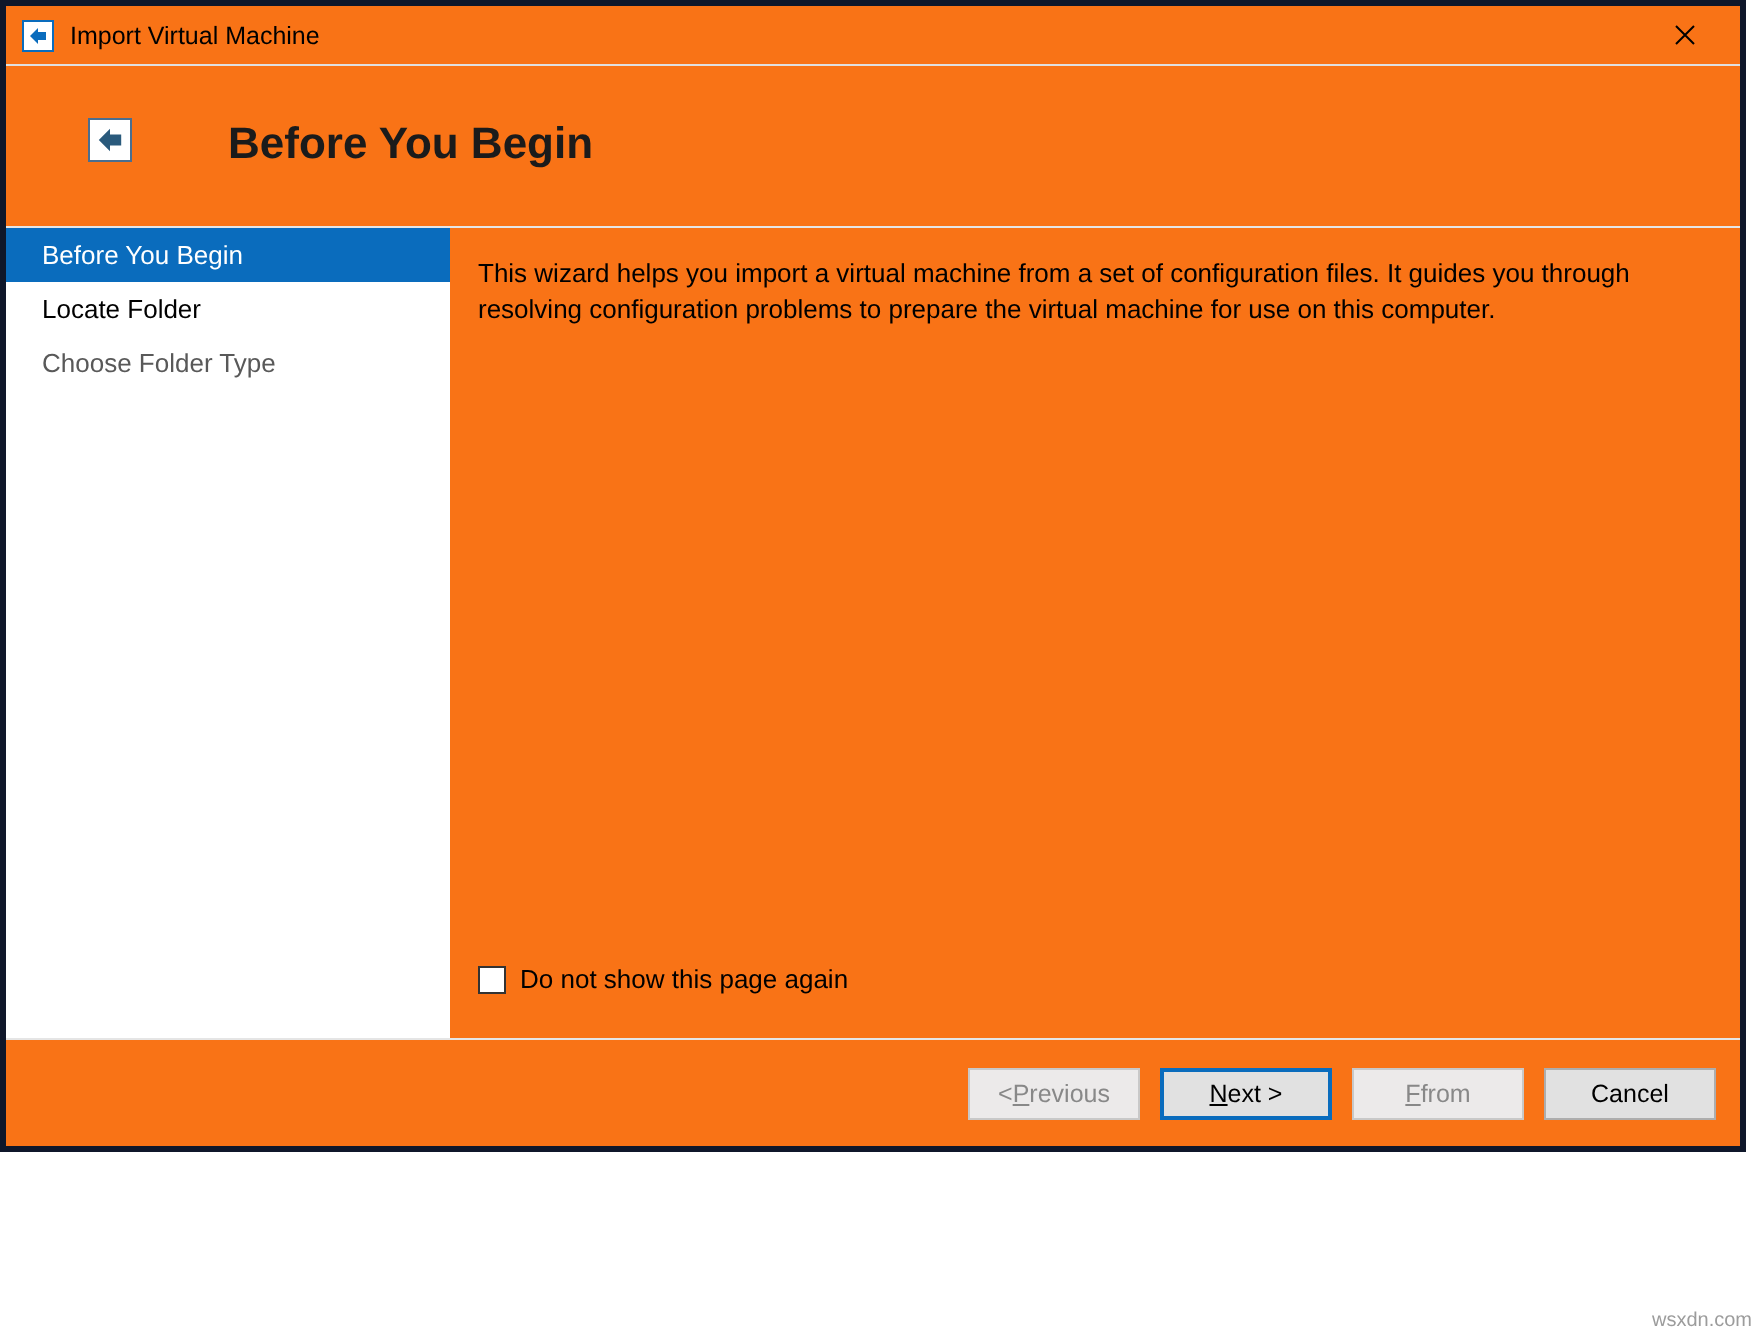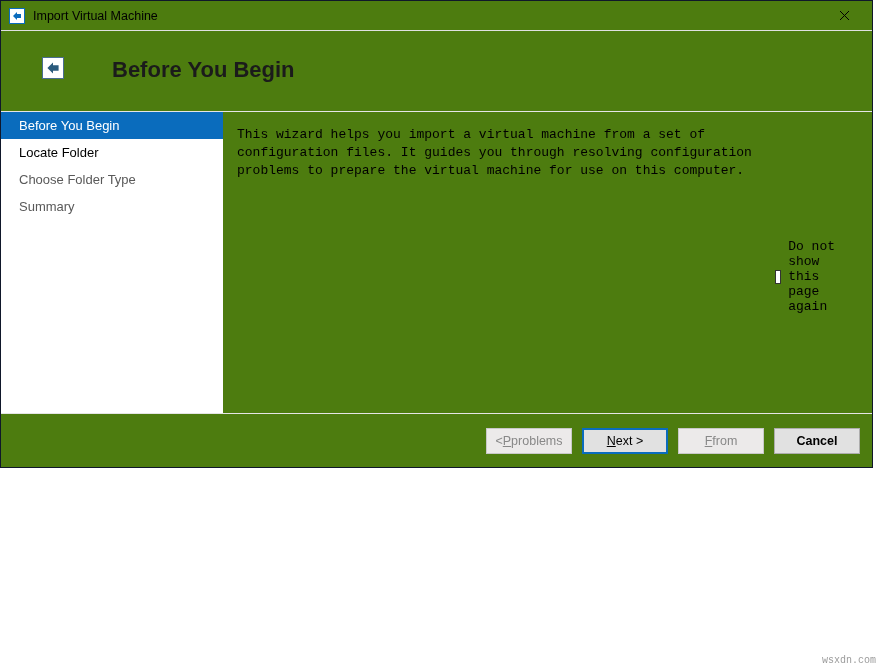--- a/index.html
+++ b/index.html
@@ -7,25 +7,25 @@
       font-family: "Segoe UI", Tahoma, sans-serif;
       font-size: 13px;
       background: #fff;
       color: #000;
       width: 880px;
       height: 666px;
       overflow: hidden;
     }
     .window {
       width: 873px;
-      height: 468px;
-      border: 1px solid #0f172a;
+      height: 576px;
+      border: 3px solid #0f172a;
       display: flex;
       flex-direction: column;
-      background: #4d7c0f;
+      background: #f97316;
     }
     .titlebar {
       height: 30px;
       display: flex;
       align-items: center;
       padding: 0 8px 0 8px;
       border-bottom: 1px solid #e0e0e0;
     }
     .titlebar .icon-sm {
       width: 16px; height: 16px;
@@ -84,22 +84,21 @@
       background: #0a6cbd;
       color: #fff;
     }
     .sidebar-item.enabled {
       color: #000;
     }
     .main {
       flex: 1;
       padding: 14px 14px 12px 14px;
       display: flex;
-      flex-direction: row;
-      font-family: Liberation Mono, monospace;
+      flex-direction: column;
     }
     .descr {
       font-size: 13px;
       line-height: 1.4;
       color: #000;
     }
     .spacer { flex: 1; }
     .check-row {
       display: flex;
       align-items: center;
@@ -129,35 +128,34 @@
       border: 1px solid #c8c8c8;
       background: #eceaea;
       color: #888;
       cursor: default;
       display: flex; align-items: center; justify-content: center;
     }
     .btn.enabled {
       color: #000;
       background: #e1e1e1;
       border: 1px solid #adadad;
-      font-weight: bold;
     }
     .btn.primary {
       background: #e1e1e1;
       border: 2px solid #0a6cbd;
       color: #000;
     }
     .btn .accel { text-decoration: underline; }
     .watermark {
       position: fixed;
       right: 4px;
       bottom: 0;
       font-size: 10px;
       color: #9c9c9c;
-      font-family: Liberation Mono, monospace;
+      font-family: Liberation Sans, sans-serif;
     }
   </style>
 </head>
 <body>
 
 <div class="window">
   <div class="titlebar">
     <div class="icon-sm">
       <svg viewBox="0 0 10 10">
           <path d="M1 5 L5 1 L5 3 L9 3 L9 7 L5 7 L5 9 Z" fill="#0a6cbd"></path>
@@ -178,38 +176,37 @@
         </svg>
     </div>
     <h1>Before You Begin</h1>
   </div>
 
   <div class="body">
     <div class="sidebar">
       <div class="sidebar-item active">Before You Begin</div>
       <div class="sidebar-item enabled">Locate Folder</div>
       <div class="sidebar-item">Choose Folder Type</div>
-      <div class="sidebar-item">Summary</div>
     </div>
 
     <div class="main">
       <div class="descr">This wizard helps you import a virtual machine from a set of configuration files. It guides you through resolving configuration problems to prepare the virtual machine for use on this computer.</div>
       <div class="spacer"></div>
       <div class="check-row">
         <div class="checkbox"></div>
         <div>Do not show this page again</div>
       </div>
     </div>
   </div>
 
   <div class="footer">
     <div class="btn">
         <span>&lt; </span>
         <span class="accel">P</span>
-        <span>problems</span>
+        <span>revious</span>
       </div>
     <div class="btn primary">
         <span class="accel">N</span>
         <span>ext &gt;</span>
       </div>
     <div class="btn">
         <span></span>
         <span class="accel">F</span>
         <span>from</span>
       </div>

